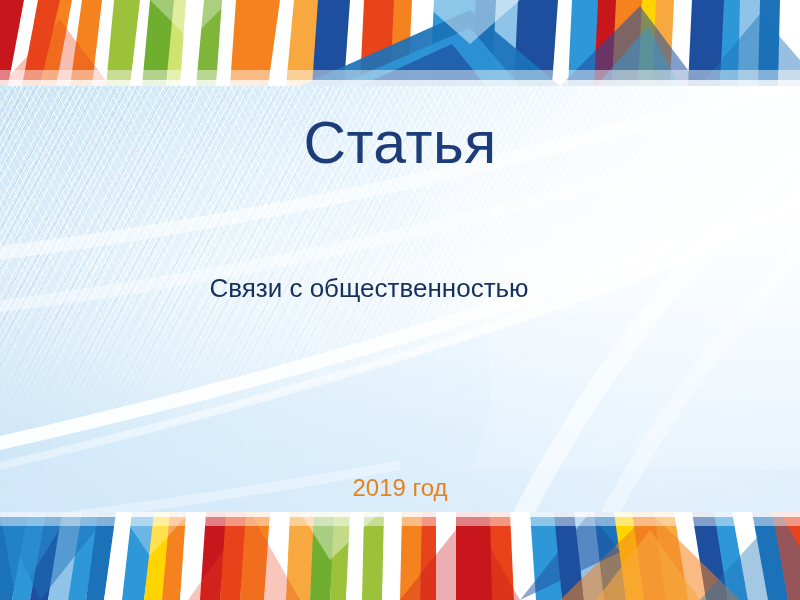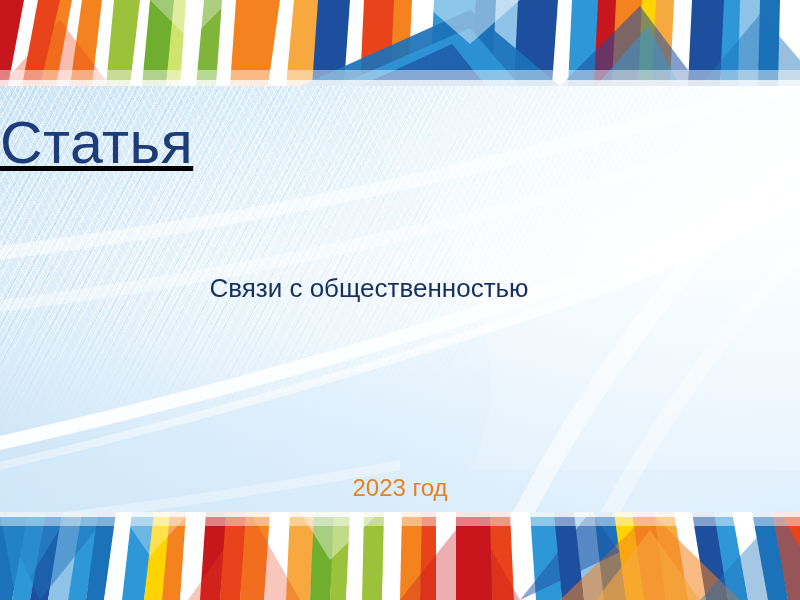--- a/index.html
+++ b/index.html
@@ -103,22 +103,21 @@
   }
   #band-top    { top: 0;    height: 86px; }
   #band-bottom { bottom: 0; height: 88px; }
 
   
   #title-block {
     position: absolute;
     left: 0;
     top: 112px;
     width: 800px;
-    text-align: left;
-    text-decoration: underline;
+    text-align: center;
   }
   #slide-title {
     margin: 0;
     font-family: "Liberation Sans", sans-serif;
     font-weight: normal;
     font-size: 59px;
     line-height: 1.08;
     letter-spacing: 0.5px;
     color: #1d3c78;
   }
@@ -345,16 +344,16 @@
 
   <div id="title-block">
     <h1 id="slide-title">Статья</h1>
   </div>
 
   <div id="subtitle-block">
     <p id="slide-subtitle">Связи с общественностью</p>
   </div>
 
   <div id="year-block">
-    <p id="slide-year">2023 год</p>
+    <p id="slide-year">2019 год</p>
   </div>
 
 </div>
 
 </body></html>

